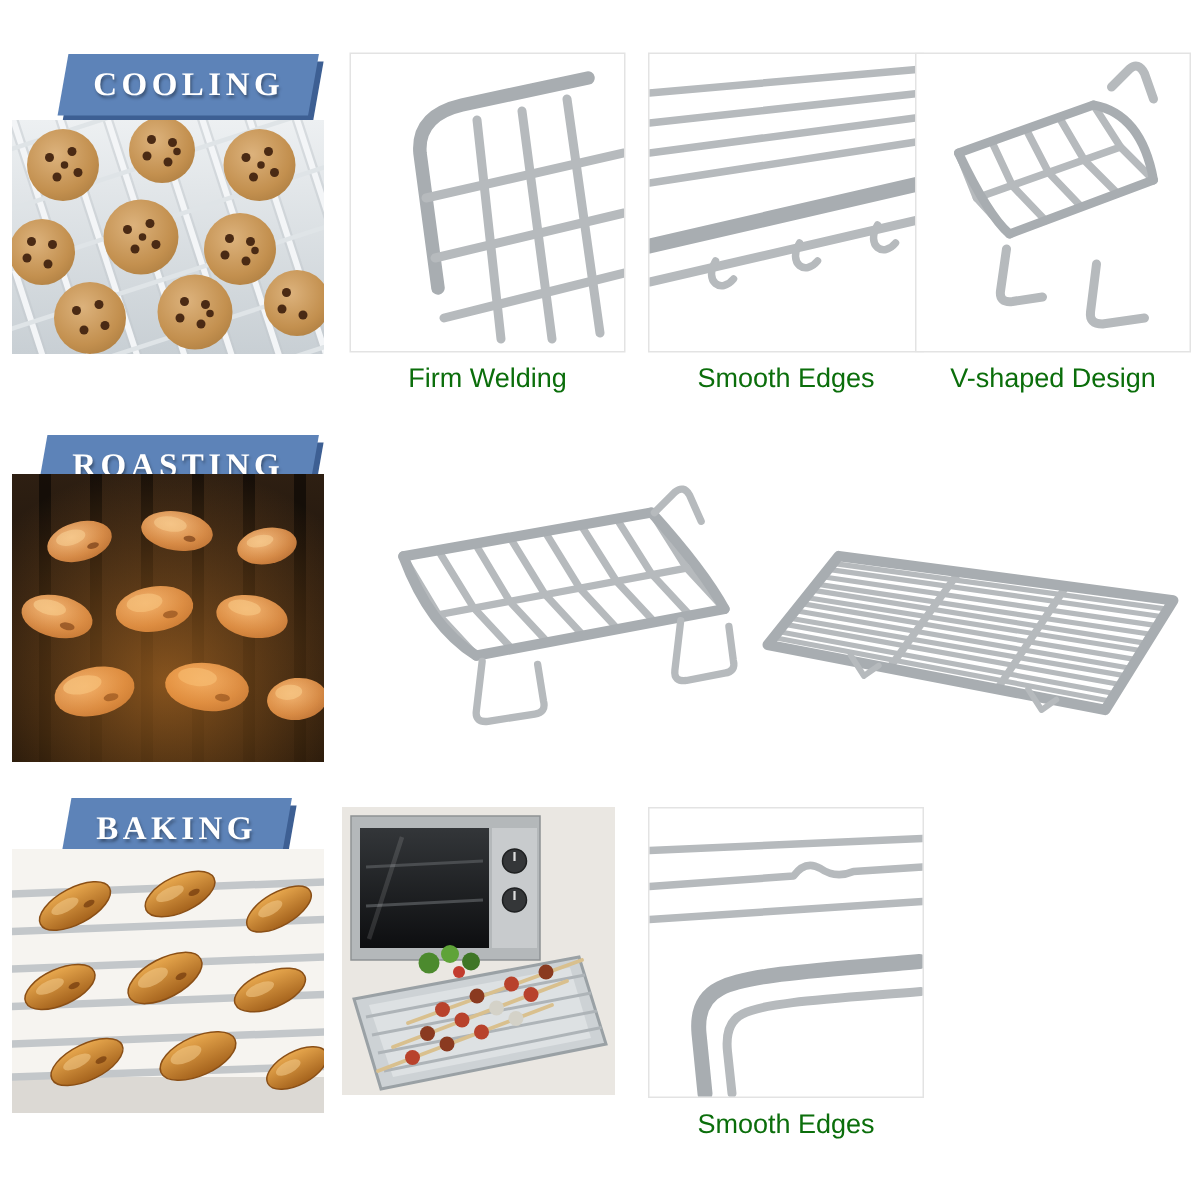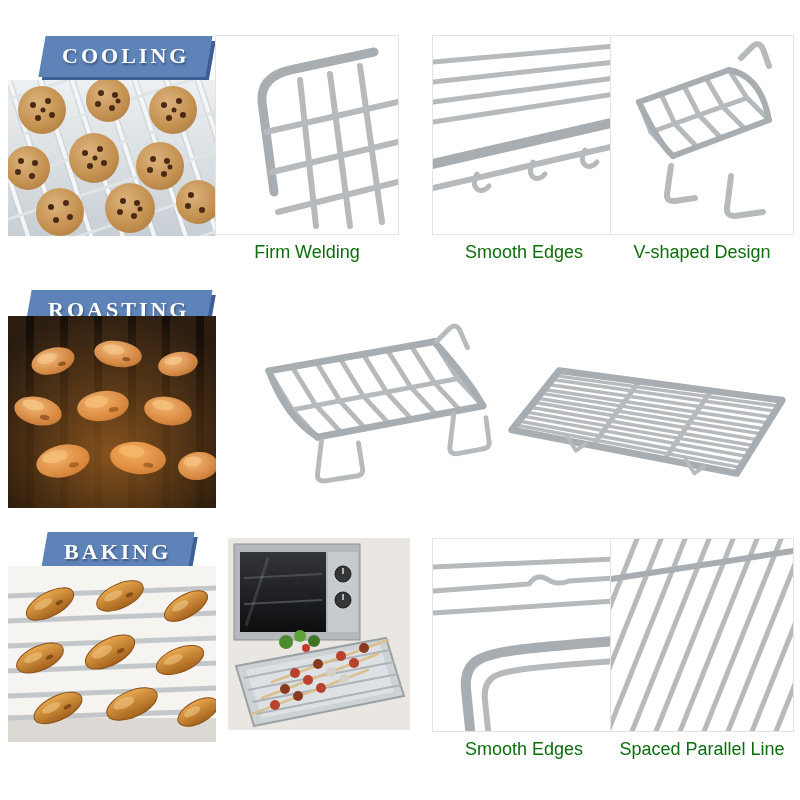--- a/index.html
+++ b/index.html
@@ -137,21 +137,21 @@
         </g>
       <g transform="translate(190,122)">
           <circle r="22" fill="url(#ck)"></circle>
           <circle cx="-7" cy="-7" r="3" class="ch"></circle>
           <circle cx="-10" cy="4" r="3" class="ch"></circle>
           <circle cx="4" cy="8" r="3" class="ch"></circle>
         </g>
     </svg>
   </div>
 
-  <div class="cell" style="left:215px;top:35px;width:184px">
+  <div class="cell" style="left:233px;top:35px;width:184px">
     <div class="panel">
       <svg width="182" height="198" viewBox="0 0 182 198">
         <path class="frame" stroke-width="9" d="M158,16 L74,34 Q44,41 46,66 L58,156"></path>
         <g class="wire" stroke-width="6">
           <path d="M84,44 L100,190"></path>
             <path d="M114,38 L134,190"></path>
             <path d="M144,30 L166,186"></path>
           <path d="M50,96 L182,66"></path>
             <path d="M56,136 L182,106"></path>
             <path d="M62,176 L182,146"></path>
@@ -476,34 +476,14 @@
           <path d="M0,52 L96,45 Q104,34 114,40 Q124,47 136,42 L182,39"></path>
           <path d="M0,74 L182,62"></path>
         </g>
         <path class="frame" stroke-width="10" d="M180,102 C116,108 66,110 47,120 Q31,128 33,150 L37,190"></path>
         <path class="wire" stroke-width="6" stroke="#ccd0d3" d="M181,122 C120,127 78,129 62,137 Q50,143 52,162 L55,190"></path>
       </svg>
     </div>
     <div class="label">Smooth Edges</div>
   </div>
 
-  <div class="cell" style="left:610px;top:538px;width:184px">
-    <div class="panel">
-      <svg width="182" height="192" viewBox="0 0 182 192">
-        <g class="wire" stroke-width="5">
-          <line x1="-58" y1="210" x2="32" y2="-15"></line>
-            <line x1="-34" y1="210" x2="56" y2="-15"></line>
-            <line x1="-10" y1="210" x2="80" y2="-15"></line>
-            <line x1="14" y1="210" x2="104" y2="-15"></line>
-            <line x1="38" y1="210" x2="128" y2="-15"></line>
-            <line x1="62" y1="210" x2="152" y2="-15"></line>
-            <line x1="86" y1="210" x2="176" y2="-15"></line>
-            <line x1="110" y1="210" x2="200" y2="-15"></line>
-            <line x1="134" y1="210" x2="224" y2="-15"></line>
-            <line x1="158" y1="210" x2="248" y2="-15"></line>
-        </g>
-        <path class="frame" stroke-width="6" d="M0,40 L182,12"></path>
-      </svg>
-    </div>
-    <div class="label">Spaced Parallel Line</div>
-  </div>
 
 </div>
 
 </body></html>

